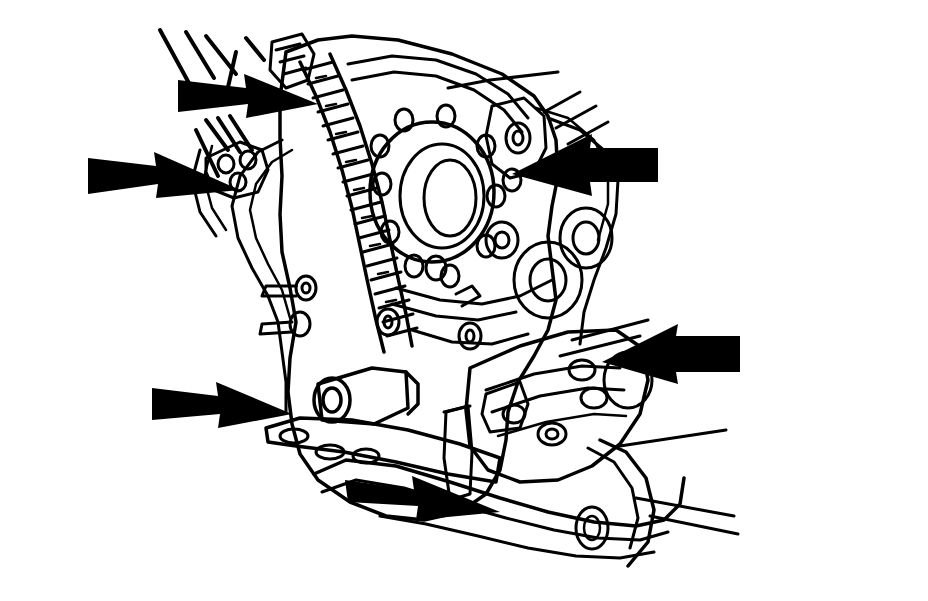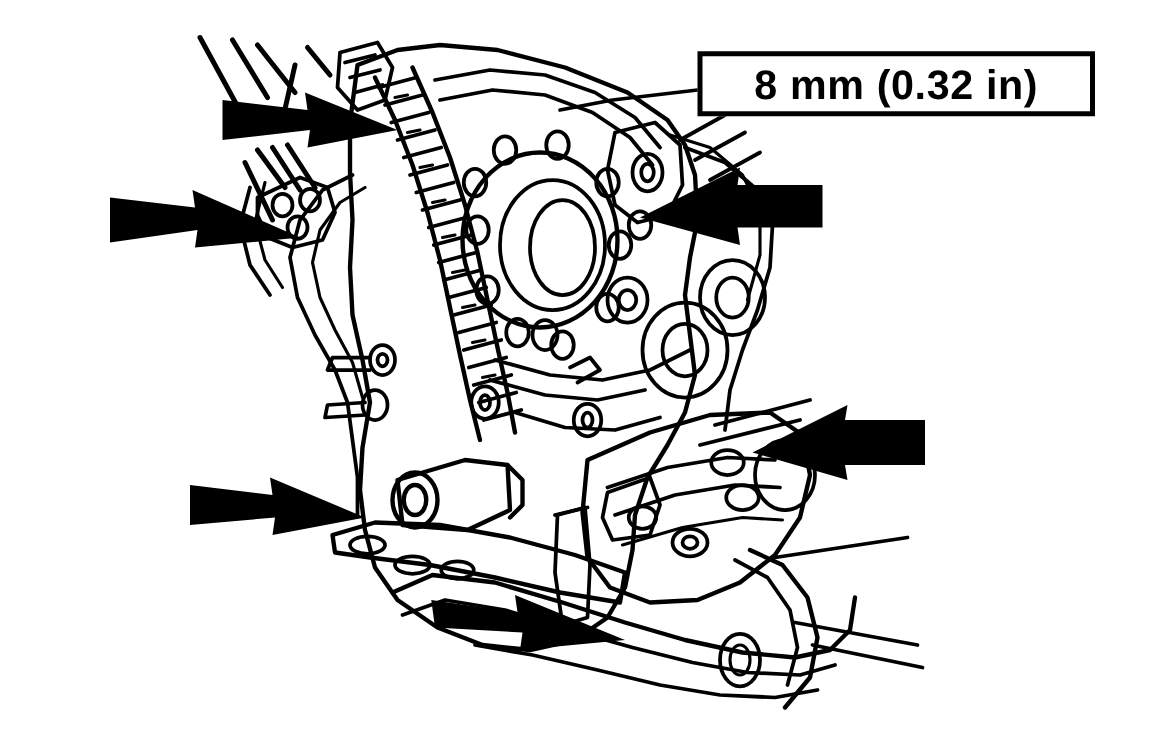--- a/index.html
+++ b/index.html
@@ -274,17 +274,14 @@
       <polygon points="740,336 676,336 678,324 602,362 678,384 676,372 740,372"></polygon>
 
       <polygon points="152,388 218,396 216,382 292,414 218,428 220,414 152,420"></polygon>
 
       <polygon points="345,480 414,490 412,476 500,512 416,520 418,506 348,502"></polygon>
 
     </g>
 
   </svg>
 
-  <div class="callout-box">
-    <span class="callout-text">8 mm (0.32 in)</span>
-  </div>
 
 </div>
 
 </body></html>

